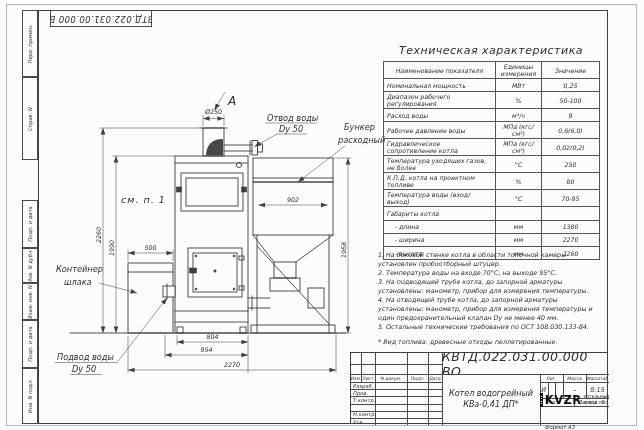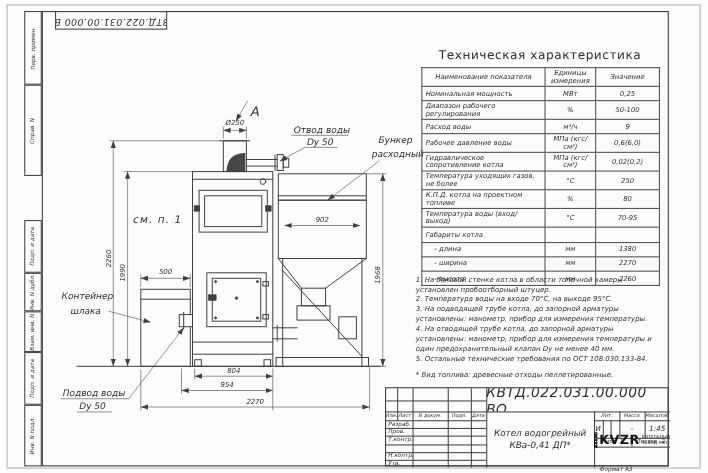--- a/index.html
+++ b/index.html
@@ -6,21 +6,21 @@
   .sheet{position:relative;width:644px;height:430px;background:#fcfcfc;overflow:hidden;
          font-family:"DejaVu Sans",sans-serif;color:#2e2e2e;}
   .abs{position:absolute;box-sizing:border-box;}
   
   .outer{border:0.5px solid #b5b5b5;}
   .frame{border:1.4px solid #3f3f3f;}
   .cellb{border:0.8px solid #4a4a4a;display:flex;align-items:center;justify-content:center;overflow:hidden;}
   .vt{transform:rotate(-90deg);white-space:nowrap;font-style:italic;font-size:5.2px;color:#333;}
   .stamp-text{transform:rotate(180deg);white-space:nowrap;font-style:italic;font-size:8.5px;letter-spacing:.4px;}
   
-  .spec-title{font-size:11px;text-align:center;letter-spacing:.5px;margin-bottom:4px;}
+  .spec-title{font-style:italic;font-size:11px;text-align:center;letter-spacing:.5px;margin-bottom:4px;}
   table.spec{border-collapse:collapse;width:216px;table-layout:fixed;}
   table.spec th,table.spec td{border:0.7px solid #565656;font:italic 6.2px "DejaVu Sans",sans-serif;
         color:#2e2e2e;padding:1px 3px;height:10.2px;overflow:hidden;}
   table.spec th{font-weight:normal;text-align:center;height:13px;}
   table.spec td{text-align:left;}
   table.spec td.ctr{text-align:center;}
   table.spec td:first-child{white-space:pre-wrap;}
   
   .notes{font:italic 6.35px "DejaVu Sans",sans-serif;line-height:1.42;color:#2e2e2e;}
   .note{margin:0;}
@@ -366,21 +366,21 @@
     <div class="tb-txt namecell" style="left:91px;top:21px;width:98px;height:51px;">
       <span>Котел водогрейный</span>
       <span>КВа-0,41 ДП*</span>
     </div>
 
     <div class="tb-txt hdr" style="left:189px;top:21px;width:23px;height:8px;">Лит.</div>
     <div class="tb-txt hdr" style="left:212px;top:21px;width:23px;height:8px;">Масса</div>
     <div class="tb-txt hdr" style="left:235px;top:21px;width:23px;height:8px;">Масштаб</div>
     <div class="tb-txt val" style="left:189px;top:29px;width:7.5px;height:16px;">И</div>
     <div class="tb-txt val" style="left:212px;top:29px;width:23px;height:16px;">–</div>
-    <div class="tb-txt val" style="left:235px;top:29px;width:23px;height:16px;">1:45</div>
+    <div class="tb-txt val" style="left:235px;top:29px;width:23px;height:16px;">8:15</div>
 
     <div class="tb-txt small" style="left:189px;top:45px;width:34px;height:8px;">
       <span>Лист</span>
       <span>1</span>
     </div>
     <div class="tb-txt small" style="left:223px;top:45px;width:35px;height:8px;">
       <span>Листов</span>
       <span>2</span>
     </div>
 

